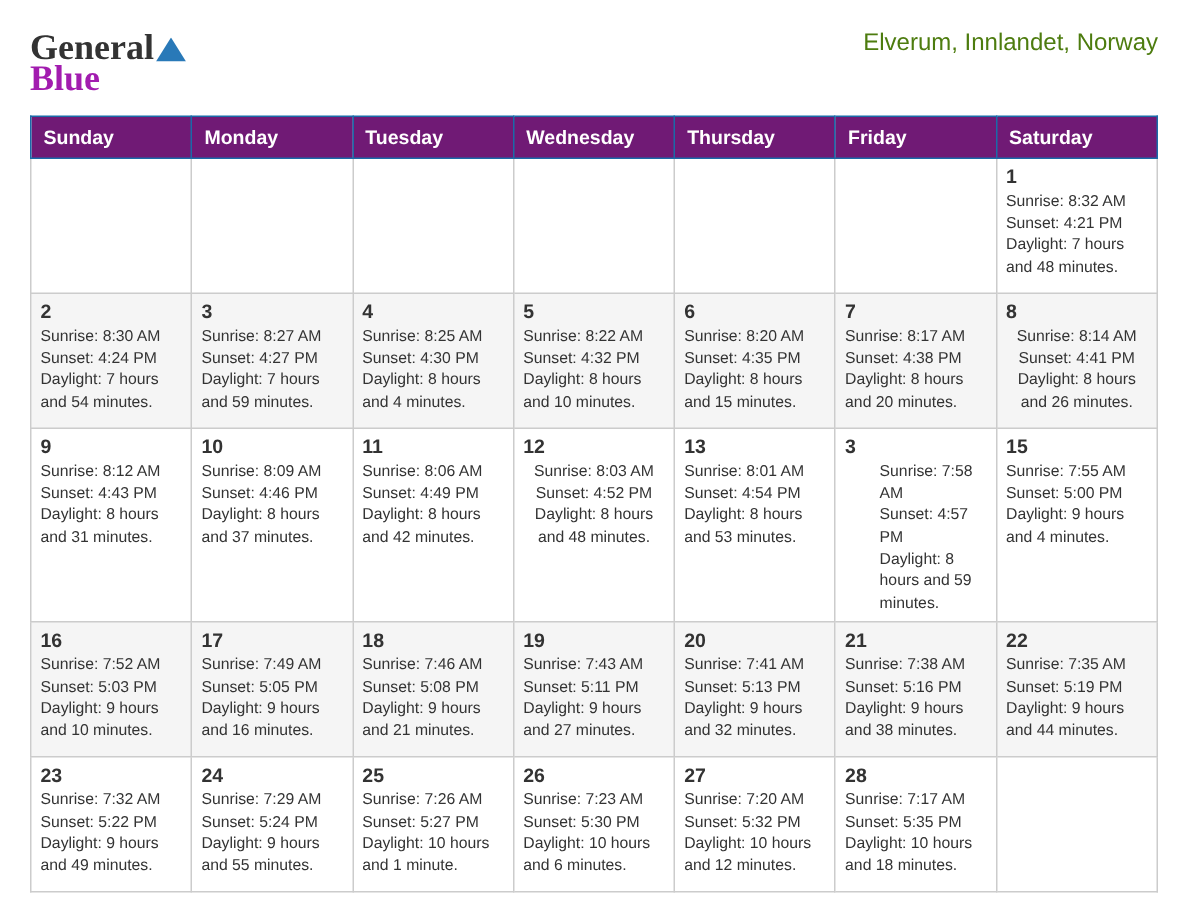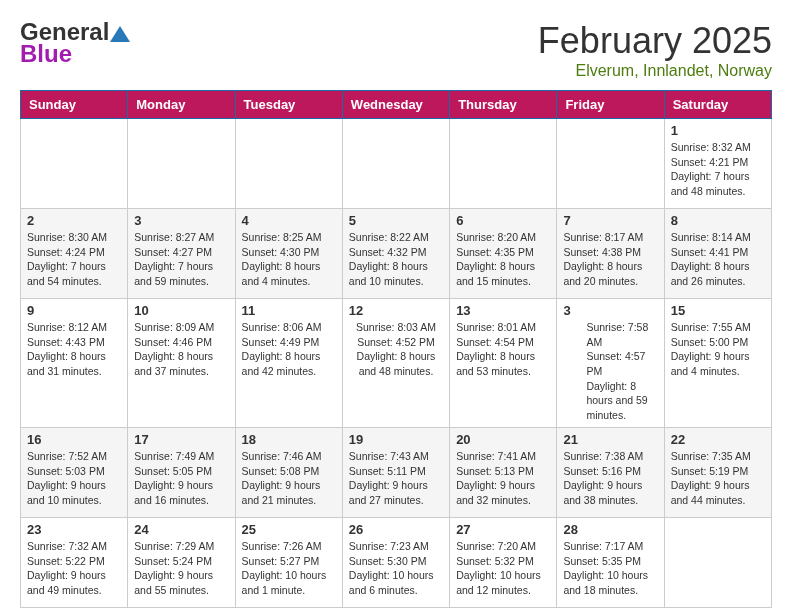--- a/index.html
+++ b/index.html
@@ -13,20 +13,21 @@
     .header-section {
       display: flex;
       justify-content: space-between;
       align-items: flex-start;
       margin-bottom: 10px;
     }
     .logo {
       display: flex;
       flex-direction: column;
       align-items: flex-start;
+      font-family: Liberation Serif, serif;
     }
     .logo-row {
       display: flex;
       align-items: center;
     }
     .title-section {
       text-align: right;
     }
     .month-title {
       font-size: 36px;
@@ -74,38 +75,37 @@
     }
     .empty-cell {
       background: #f9f9f9;
     }
     tr:nth-child(even) td {
       background: #f5f5f5;
     }
     tr:nth-child(odd) td {
       background: #fff;
     }
-    .calendar thead tr th { background: #be185d; }
+    .calendar thead tr th { background: #701a75; }
   </style>
 </head>
 <body>
 
 <div class="header-section">
   <div class="logo">
     <div class="logo-row">
       <div style="font-size:24px; font-weight:bold; color:#333; line-height:1;">
         <span>General</span><svg width="20" height="16" viewBox="0 0 20 16" style="vertical-align:middle; margin: 0 1px;">
             <polygon points="0,16 10,0 20,16" fill="#2979b8"></polygon>
           </svg>
       </div>
     </div>
     <div style="font-size:24px; font-weight:bold; color:#a21caf; margin-top:-4px;">Blue</div>
   </div>
   <div class="title-section">
-    <div class="month-title">February 2025</div>
     <div class="location">Elverum, Innlandet, Norway</div>
   </div>
 </div>
 
 <table class="calendar">
   <thead>
     <tr>
     <th>Sunday</th>
         <th>Monday</th>
         <th>Tuesday</th>
@@ -162,21 +162,21 @@
 Daylight: 8 hours and 15 minutes.</div>
         </td>
         <td>
           <span class="day-number">7</span>
           <div class="day-info" style="white-space: pre-line;">Sunrise: 8:17 AM
 Sunset: 4:38 PM
 Daylight: 8 hours and 20 minutes.</div>
         </td>
         <td>
           <span class="day-number">8</span>
-          <div class="day-info" style="white-space: pre-line;">Sunrise: 8:14 AM
+          <div class="day-info" style="white-space: pre-line; text-align: center;">Sunrise: 8:14 AM
 Sunset: 4:41 PM
 Daylight: 8 hours and 26 minutes.</div>
         </td>
       </tr>
       <tr>
         <td>
           <span class="day-number">9</span>
           <div class="day-info" style="white-space: pre-line;">Sunrise: 8:12 AM
 Sunset: 4:43 PM
 Daylight: 8 hours and 31 minutes.</div>

